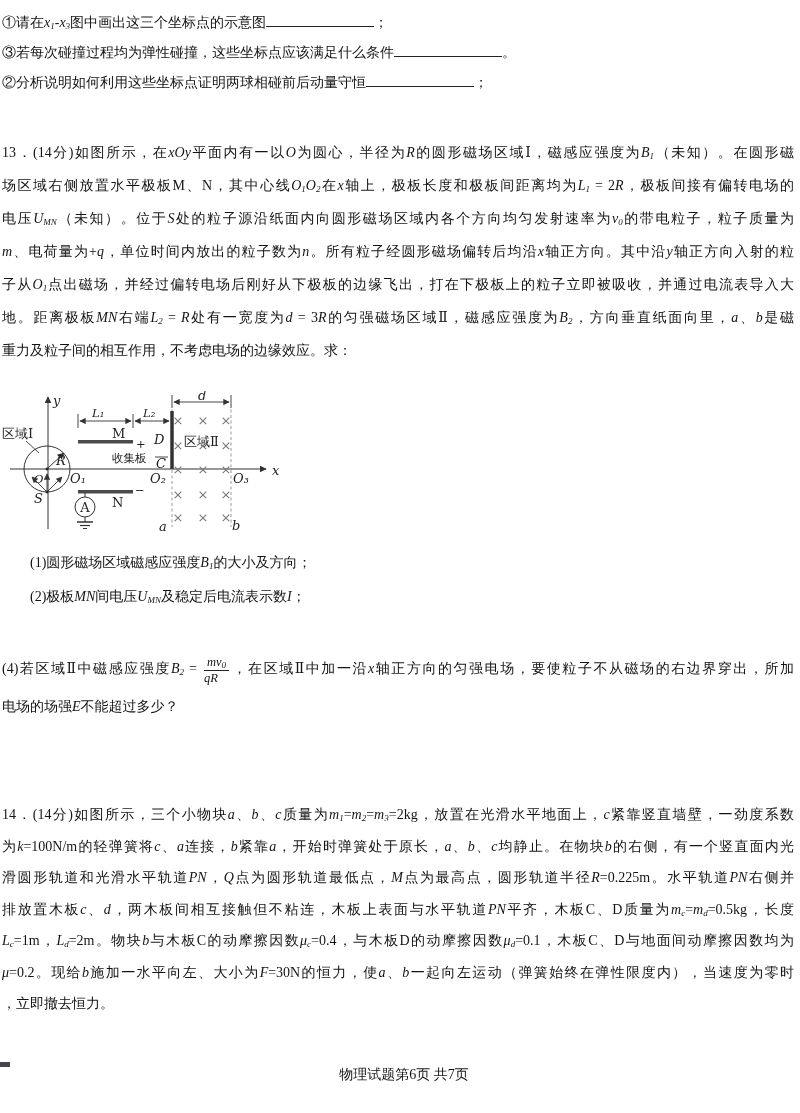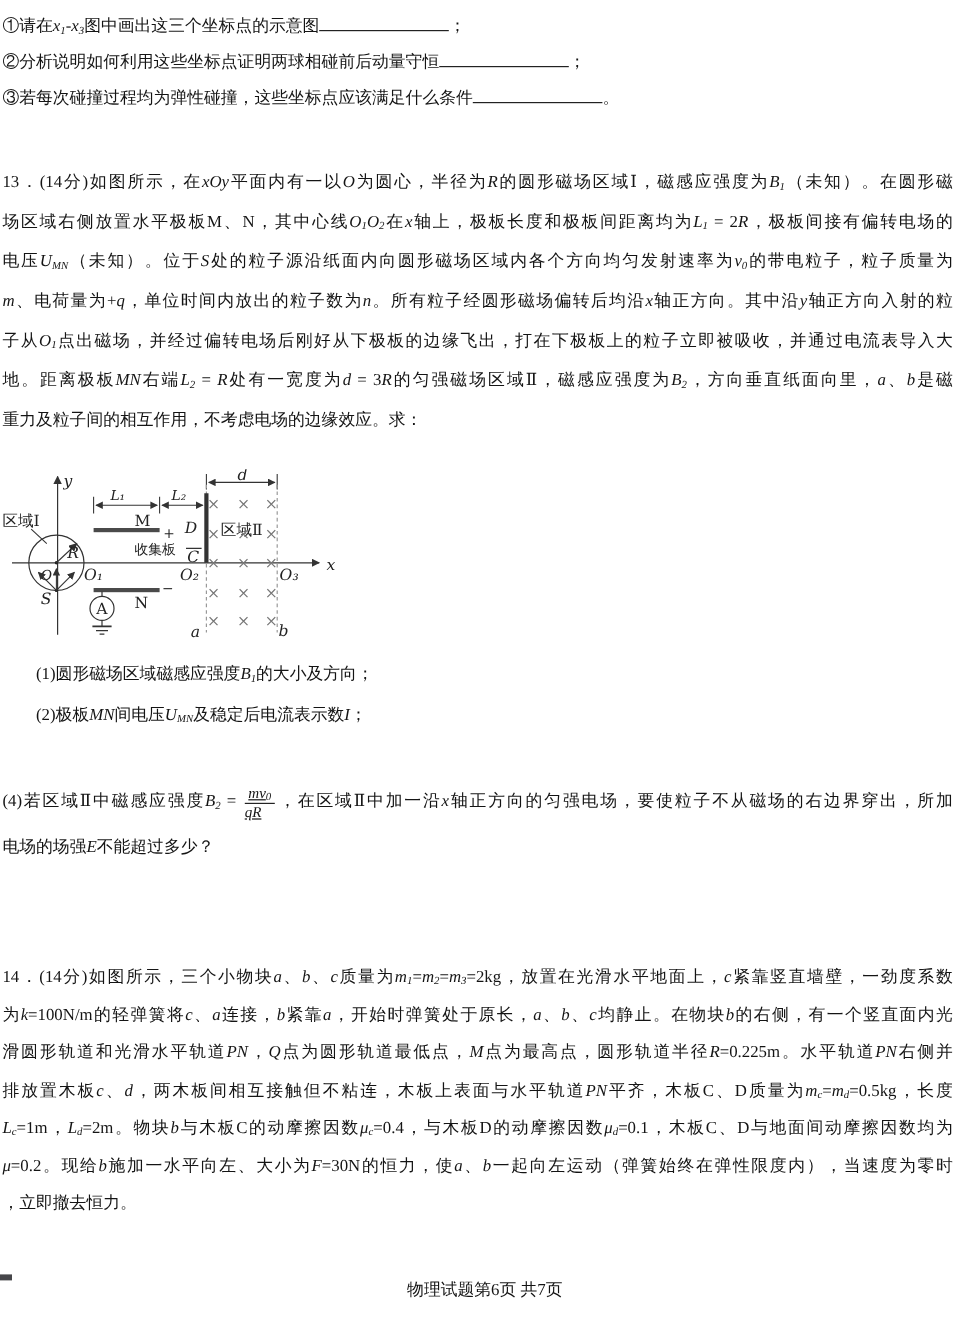--- a/index.html
+++ b/index.html
@@ -7,21 +7,21 @@
     width:800px;height:1113px;position:relative;background:#ffffff;
     font-family:"Liberation Serif","DejaVu Serif",serif;
     color:#141414;overflow:hidden;
   }
   .block{position:absolute;left:2px;width:792px;}
   .line{font-size:14px;white-space:normal;}
   .j{text-align:justify;text-align-last:justify;}
   i{font-style:italic;}
   sub{font-size:9px;font-style:italic;line-height:0;vertical-align:-2px;}
   .blank{display:inline-block;width:108px;height:1em;border-bottom:1.2px solid #222;vertical-align:baseline;}
-  .frac{display:inline-block;vertical-align:-0.75em;text-align:right;font-size:12.5px;margin:0 2px;text-decoration:underline;}
+  .frac{display:inline-block;vertical-align:-0.75em;text-align:right;font-size:12.5px;margin:0 2px;}
   .frac .num{display:block;border-bottom:1px solid #222;padding:0 3px 1px;line-height:1.1;}
   .frac .den{display:block;padding-top:1px;line-height:1.1;}
   #top-blanks{top:8px;line-height:30px;}
   #p13{top:136px;line-height:33px;}
   #diagram-wrap{position:absolute;left:0px;top:391px;width:340px;height:150px;}
   #q123{top:546px;line-height:34px;margin-left:28px;}
   #q4{top:650px;line-height:38px;}
   #p14{top:799px;line-height:31.5px;}
   #footer{position:absolute;top:1066px;left:0;width:768px;text-align:center;font-size:14px;text-indent:40px;}
   #scan-mark{position:absolute;left:0;top:1062px;width:10px;height:5px;background:#46464a;}
@@ -33,22 +33,22 @@
   .cross{font-size:13px;fill:#777;text-anchor:middle;}
   .thin{stroke:#333;stroke-width:1;fill:none;}
   .dim{stroke:#333;stroke-width:0.9;fill:none;}
   .dash{stroke:#999;stroke-width:1;stroke-dasharray:3,2.5;fill:none;}
 </style>
 </head>
 <body>
 
 <div class="block" id="top-blanks">
   <div class="line"><span>①请在<i>x</i><sub>1</sub>-<i>x</i><sub>3</sub>图中画出这三个坐标点的示意图</span><span class="blank"></span><span>；</span></div>
+  <div class="line"><span>③若每次碰撞过程均为弹性碰撞，这些坐标点应该满足什么条件</span><span class="blank"></span><span>。</span></div>
   <div class="line"><span>②分析说明如何利用这些坐标点证明两球相碰前后动量守恒</span><span class="blank"></span><span>；</span></div>
-  <div class="line"><span>③若每次碰撞过程均为弹性碰撞，这些坐标点应该满足什么条件</span><span class="blank"></span><span>。</span></div>
 </div>
 
 <div class="block" id="p13">
   <div class="line j">13．(14分)如图所示，在<i>xOy</i>平面内有一以<i>O</i>为圆心，半径为<i>R</i>的圆形磁场区域Ⅰ，磁感应强度为<i>B</i><sub>1</sub>（未知）。在圆形磁</div>
   <div class="line j">场区域右侧放置水平极板M、N，其中心线<i>O</i><sub>1</sub><i>O</i><sub>2</sub>在<i>x</i>轴上，极板长度和极板间距离均为<i>L</i><sub>1</sub> = 2<i>R</i>，极板间接有偏转电场的</div>
   <div class="line j">电压<i>U</i><sub>MN</sub>（未知）。位于<i>S</i>处的粒子源沿纸面内向圆形磁场区域内各个方向均匀发射速率为<i>v</i><sub>0</sub>的带电粒子，粒子质量为</div>
   <div class="line j"><i>m</i>、电荷量为+<i>q</i>，单位时间内放出的粒子数为<i>n</i>。所有粒子经圆形磁场偏转后均沿<i>x</i>轴正方向。其中沿<i>y</i>轴正方向入射的粒</div>
   <div class="line j">子从<i>O</i><sub>1</sub>点出磁场，并经过偏转电场后刚好从下极板的边缘飞出，打在下极板上的粒子立即被吸收，并通过电流表导入大</div>
   <div class="line j">地。距离极板<i>MN</i>右端<i>L</i><sub>2</sub> = <i>R</i>处有一宽度为<i>d</i> = 3<i>R</i>的匀强磁场区域Ⅱ，磁感应强度为<i>B</i><sub>2</sub>，方向垂直纸面向里，<i>a</i>、<i>b</i>是磁</div>
   <div class="line">重力及粒子间的相互作用，不考虑电场的边缘效应。求：</div>

